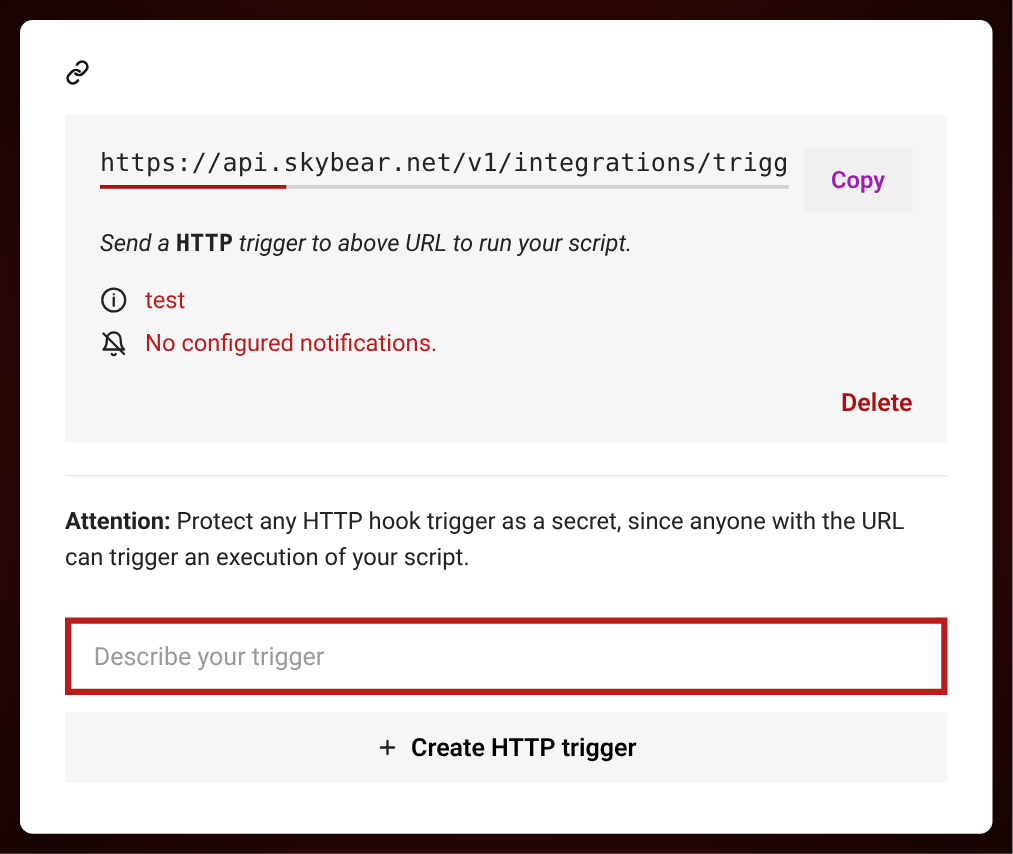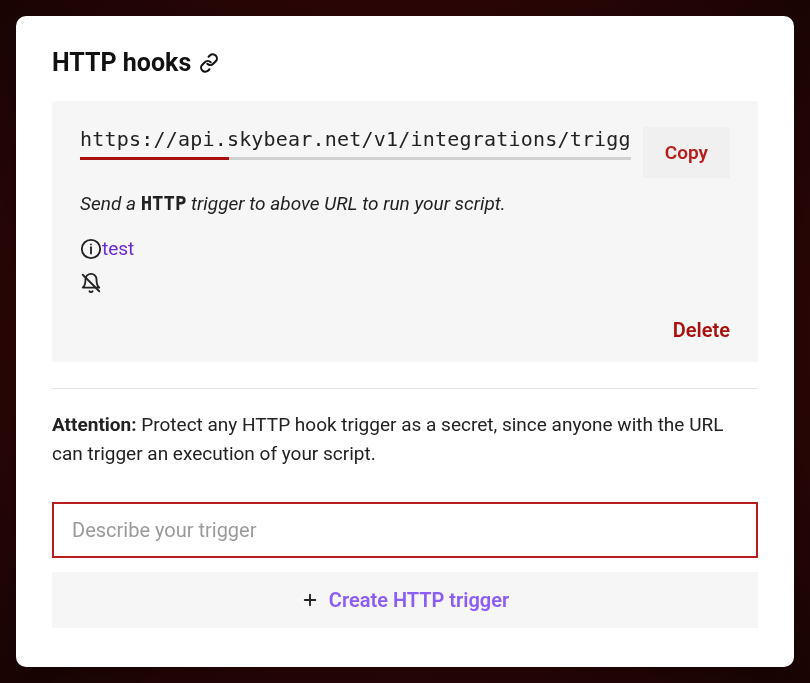--- a/index.html
+++ b/index.html
@@ -87,43 +87,44 @@
       width: 27%;
       background: #aa1010;
     }
 
     .copy-btn {
       background: #f0f0f0;
       border: none;
       padding: 14px 22px;
       font-size: 19px;
       font-weight: 600;
-      color: #b91c1c;
+      color: #a21caf;
       cursor: pointer;
       font-family: inherit;
     }
 
     .hint-line {
       font-style: italic;
       font-size: 19px;
       color: #222;
       margin-bottom: 22px;
     }
 
     .hint-code {
       font-family: "Consolas", "Menlo", "Monaco", monospace;
       font-style: normal;
       font-weight: 700;
     }
 
     .meta-line {
       display: flex;
       align-items: center;
-      font-size: 19px;
-      color: #6d28d9;
+      gap: 14px;
+      font-size: 19px;
+      color: #b91c1c;
       margin-bottom: 12px;
     }
 
     .meta-line svg {
       width: 22px;
       height: 22px;
       flex-shrink: 0;
     }
 
     .delete-row {
@@ -156,61 +157,60 @@
       line-height: 1.5;
       margin-bottom: 34px;
     }
 
     .attention-text .bold {
       font-weight: 700;
     }
 
     .describe-input {
       width: 100%;
-      border: 2px solid #b91c1c;
+      border: 5px solid #b91c1c;
       font-size: 20px;
       padding: 14px 18px;
       font-family: inherit;
       color: #222;
       margin-bottom: 14px;
       outline: none;
     }
 
     .describe-input::placeholder {
       color: #9a9a9a;
     }
 
     .create-btn {
       width: 100%;
       background: #f6f6f6;
       border: none;
       padding: 16px;
       font-size: 20px;
       font-weight: 600;
-      color: #8b5cf6;
+      color: #000000;
       cursor: pointer;
       font-family: inherit;
       display: flex;
       align-items: center;
       justify-content: center;
       gap: 10px;
     }
 
     .create-btn svg {
       width: 18px;
       height: 18px;
     }
   </style>
 </head>
 <body>
 
 <div class="card">
 
   <h1 class="section-title">
-    <span>HTTP hooks</span>
     <svg viewBox="0 0 24 24" fill="none" stroke="#111" stroke-width="2.5" stroke-linecap="round" stroke-linejoin="round">
       <path d="M10 13a5 5 0 0 0 7.07 0l3-3a5 5 0 0 0-7.07-7.07l-1.5 1.5"></path>
       <path d="M14 11a5 5 0 0 0-7.07 0l-3 3a5 5 0 0 0 7.07 7.07l1.5-1.5"></path>
     </svg>
   </h1>
 
   <div class="hook-box">
 
     <div class="url-row">
       <div class="url-wrap">
@@ -234,20 +234,21 @@
       </svg>
       <span>test</span>
     </div>
 
     <div class="meta-line">
       <svg viewBox="0 0 24 24" fill="none" stroke="#222" stroke-width="2" stroke-linecap="round" stroke-linejoin="round">
         <path d="M18 8a6 6 0 0 0-12 0c0 7-3 9-3 9h18s-3-2-3-9"></path>
         <path d="M13.7 21a2 2 0 0 1-3.4 0"></path>
         <line x1="3" y1="3" x2="21" y2="21"></line>
       </svg>
+      <span>No configured notifications.</span>
     </div>
 
     <div class="delete-row">
       <button class="delete-link">Delete</button>
     </div>
 
   </div>
 
   <div class="divider"></div>
 

